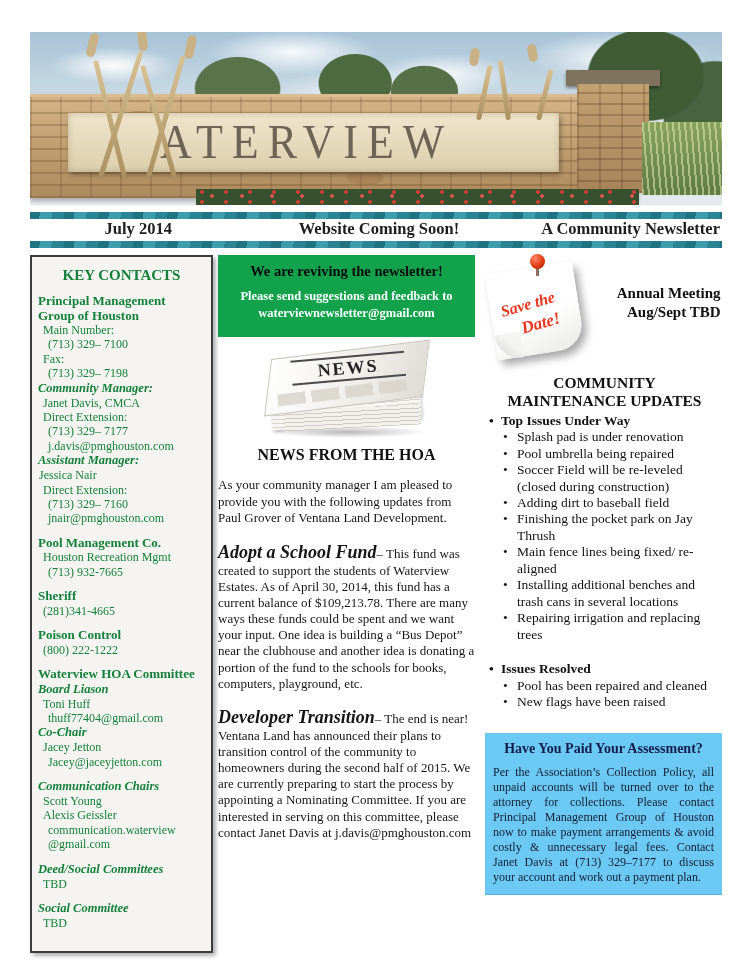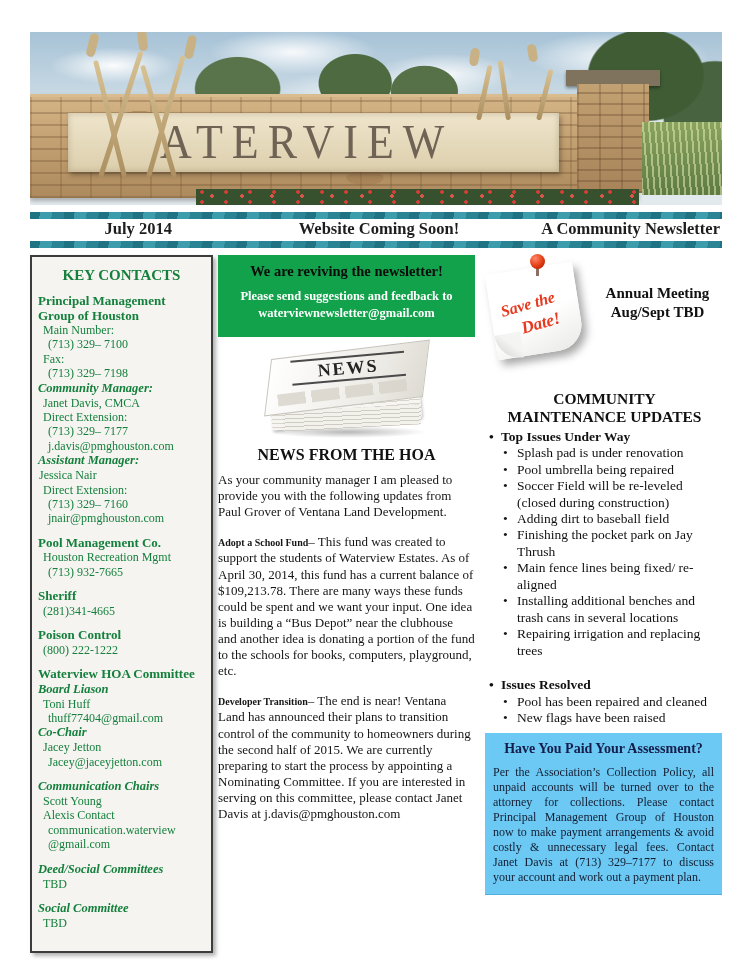--- a/index.html
+++ b/index.html
@@ -113,43 +113,43 @@
   .np-head{font-weight:700;font-size:18px;letter-spacing:2px;color:#242424;text-align:center;
     margin:5px auto 0;width:72%;transform:skewX(14deg) rotate(2deg);
     border-top:2px solid #4a4a4a;border-bottom:2px solid #4a4a4a;}
   .np-cols{margin:5px auto 0;width:86%;height:12px;transform:skewX(14deg);opacity:.8;
     background:repeating-linear-gradient(90deg,#d7d3ca 0 28px,rgba(0,0,0,0) 28px 34px);}
 
   .news-heading{position:absolute;left:218px;top:446px;width:257px;text-align:center;
     font-weight:700;font-size:16px;color:#111;}
   .article{position:absolute;left:218px;top:472px;width:257px;font-size:13px;line-height:1.24;color:#151515;}
   .para{margin:0 0 14px 0;}
-  .lead{font-weight:700;font-size:10px;}
+  .lead{font-weight:700;font-style:italic;font-size:18px;}
 
   
   .daterow{position:absolute;left:487px;top:256px;width:235px;height:110px;display:flex;}
   .note-wrap{position:relative;width:106px;height:108px;}
   .note{position:absolute;left:4px;top:12px;width:88px;height:86px;transform:rotate(-9deg);
     background:linear-gradient(160deg,#ffffff 55%,#e9e9e7);border-radius:2px 2px 26px 2px;
     box-shadow:4px 6px 8px rgba(0,0,0,.35);}
   .note-curl{position:absolute;left:0;bottom:-1px;width:26px;height:26px;z-index:0;
     background:linear-gradient(45deg,#cfcfcc,#f4f4f2 60%);border-radius:0 0 0 26px;}
   .note-line1,.note-line2{position:relative;z-index:1;color:#e8391f;font-weight:700;font-style:italic;
     transform:rotate(-7deg);line-height:1;}
   .note-line1{font-size:16px;margin:26px 0 0 10px;}
   .note-line2{font-size:17px;margin:4px 0 0 28px;}
   .pin{position:absolute;left:42px;top:-2px;width:17px;height:26px;}
   .pin-stem{position:absolute;left:7px;top:11px;width:3px;height:11px;background:#8f6f63;}
   .pin-ball{position:absolute;left:1px;top:0;width:15px;height:15px;border-radius:50%;
     background:radial-gradient(circle at 35% 30%,#ff8668,#e23b12 55%,#8f1c02);}
   .meetings{flex:1;text-align:center;font-weight:700;color:#111;padding-top:16px;}
   .meeting1{font-size:14.5px;line-height:1.3;width:112px;margin:0 auto;}
-  .meeting2{font-size:15px;line-height:1.25;width:126px;margin:12px auto 0;}
-
-  .maint{position:absolute;left:487px;top:374px;width:235px;font-size:13.5px;line-height:1.22;color:#111;margin-top:16px;}
+  .meeting2{font-size:15px;line-height:1.25;width:126px;margin:12px auto 0;text-align:right;}
+
+  .maint{position:absolute;left:487px;top:374px;width:235px;font-size:13.5px;line-height:1.22;color:#111;}
   .maint-title{text-align:center;font-weight:700;font-size:15.5px;line-height:1.15;margin-bottom:3px;}
   .li1{position:relative;padding-left:14px;font-weight:700;font-size:13.5px;margin-top:2px;}
   .li1::before{content:"\2022";position:absolute;left:2px;}
   .li2{position:relative;padding-left:30px;font-size:13.5px;}
   .li2::before{content:"\2022";position:absolute;left:16px;}
   .maint-gap{height:16px;}
 
   .assess{position:absolute;left:485px;top:733px;width:237px;box-sizing:border-box;
     background:#6cc9f3;padding:7px 8px 9px;border-bottom:1px solid #54aede;}
   .assess-title{text-align:center;font-weight:700;font-size:14px;line-height:1.25;color:#131c4b;margin-bottom:7px;}
@@ -226,21 +226,21 @@
         <div class="sb-line" data-style="p1">(800) 222-1222</div>
         <div class="sb-line gap" data-style="head">Waterview HOA Committee</div>
         <div class="sb-line" data-style="bi">Board Liason</div>
         <div class="sb-line" data-style="p1">Toni Huff</div>
         <div class="sb-line" data-style="p2">thuff77404@gmail.com</div>
         <div class="sb-line" data-style="bi">Co-Chair</div>
         <div class="sb-line" data-style="p1">Jacey Jetton</div>
         <div class="sb-line" data-style="p2">Jacey@jaceyjetton.com</div>
         <div class="sb-line gap" data-style="bi">Communication Chairs</div>
         <div class="sb-line" data-style="p1">Scott Young</div>
-        <div class="sb-line" data-style="p1">Alexis Contact</div>
+        <div class="sb-line" data-style="p1">Alexis Geissler</div>
         <div class="sb-line" data-style="p2">communication.waterview</div>
         <div class="sb-line" data-style="p2">@gmail.com</div>
         <div class="sb-line gap" data-style="bi">Deed/Social Committees</div>
         <div class="sb-line" data-style="p1">TBD</div>
         <div class="sb-line gap" data-style="bi">Social Committee</div>
         <div class="sb-line" data-style="p1">TBD</div>
       </div>
   </aside>
 
   <div class="banner">

